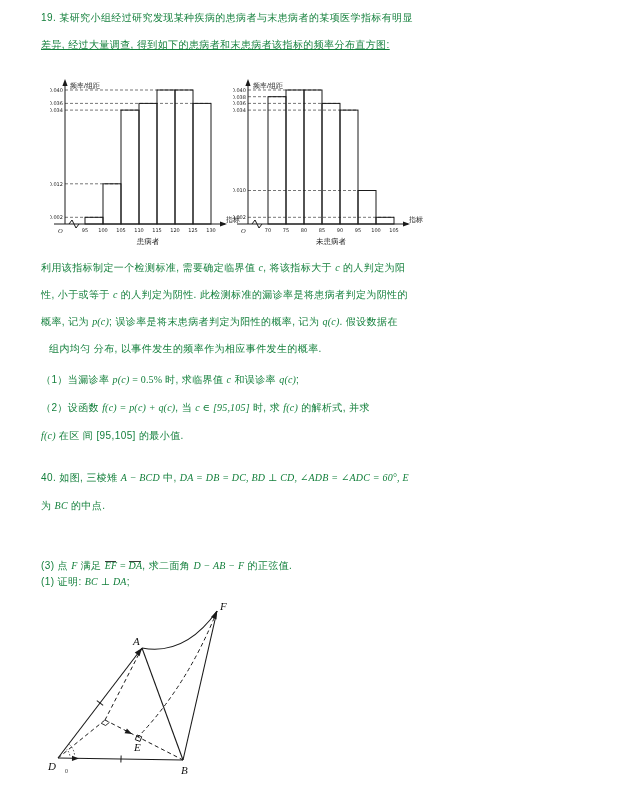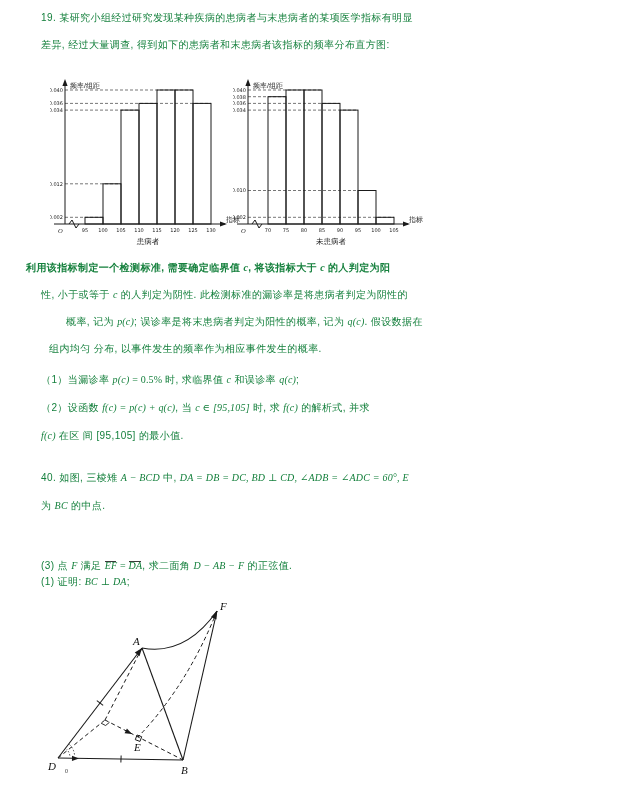--- a/index.html
+++ b/index.html
@@ -36,24 +36,24 @@
   .fa{fill:#1a1a1a;stroke:none;}
   .ftick{stroke:#1a1a1a;stroke-width:1;}
   .fig-label{font-family:"Liberation Serif","DejaVu Serif",serif;font-style:italic;font-size:11px;fill:#111;}
   .fig-tiny{font-family:"Liberation Serif",serif;font-size:6px;fill:#333;}
 </style>
 </head>
 <body>
 
 <div>
     <div class="line" style="top: 8px; left: 41px;"><span>19. 某研究小组经过研究发现某种疾病的患病者与末患病者的某项医学指标有明显</span></div>
-    <div class="line" style="top: 35px; left: 41px;"><span>差异, 经过大量调查, 得到如下的患病者和末患病者该指标的频率分布直方图:</span></div>
-    <div class="line" style="top: 258px; left: 26px; font-weight: bold;"><span>利用该指标制定一个检测标准, 需要确定临界值 </span><span class="m">c</span><span>, 将该指标大于 </span><span class="m">c</span><span> 的人判定为阳</span></div>
+    <div class="line" style="top: 35px; left: 41px; text-decoration: underline;"><span>差异, 经过大量调查, 得到如下的患病者和末患病者该指标的频率分布直方图:</span></div>
+    <div class="line" style="top: 258px; left: 41px;"><span>利用该指标制定一个检测标准, 需要确定临界值 </span><span class="m">c</span><span>, 将该指标大于 </span><span class="m">c</span><span> 的人判定为阳</span></div>
     <div class="line" style="top: 285px; left: 41px;"><span>性, 小于或等于 </span><span class="m">c</span><span> 的人判定为阴性. 此检测标准的漏诊率是将患病者判定为阴性的</span></div>
-    <div class="line" style="top: 312px; left: 41px; margin-left: 25px;"><span>概率, 记为 </span><span class="m">p(c)</span><span>; 误诊率是将末患病者判定为阳性的概率, 记为 </span><span class="m">q(c)</span><span>. 假设数据在</span></div>
+    <div class="line" style="top: 312px; left: 41px;"><span>概率, 记为 </span><span class="m">p(c)</span><span>; 误诊率是将末患病者判定为阳性的概率, 记为 </span><span class="m">q(c)</span><span>. 假设数据在</span></div>
     <div class="line" style="top: 339px; left: 41px; margin-left: 8px;"><span>组内均匀 分布, 以事件发生的频率作为相应事件发生的概率.</span></div>
     <div class="line" style="top: 370px; left: 41px;"><span>（1）当漏诊率 </span><span class="m">p(c)</span><span class="mn"> = 0.5% </span><span>时, 求临界值 </span><span class="m">c</span><span> 和误诊率 </span><span class="m">q(c)</span><span>;</span></div>
     <div class="line" style="top: 398px; left: 41px;"><span>（2）设函数 </span><span class="m">f(c) = p(c) + q(c)</span><span>, 当 </span><span class="m">c ∈ [95,105]</span><span> 时, 求 </span><span class="m">f(c)</span><span> 的解析式, 并求</span></div>
     <div class="line" style="top: 426px; left: 41px;"><span class="m">f(c)</span><span> 在区 间 [95,105] 的最小值.</span></div>
     <div class="line" style="top: 468px; left: 41px;"><span>40. 如图, 三棱雉 </span><span class="m">A − BCD</span><span> 中, </span><span class="m">DA = DB = DC, BD ⊥ CD, ∠ADB = ∠ADC = 60°, E</span></div>
     <div class="line" style="top: 496px; left: 41px;"><span>为 </span><span class="m">BC</span><span> 的中点.</span></div>
     <div class="line" style="top: 526px; left: 41px; margin-top: 46px;"><span>(1) 证明: </span><span class="m">BC ⊥ DA</span><span>;</span></div>
     <div class="line" style="top: 556px; left: 41px;"><span>(3) 点 </span><span class="m">F</span><span> 满足 </span><span class="m v">EF</span><span class="mn"> = </span><span class="m v">DA</span><span>, 求二面角 </span><span class="m">D − AB − F</span><span> 的正弦值.</span></div>
   </div>
 

